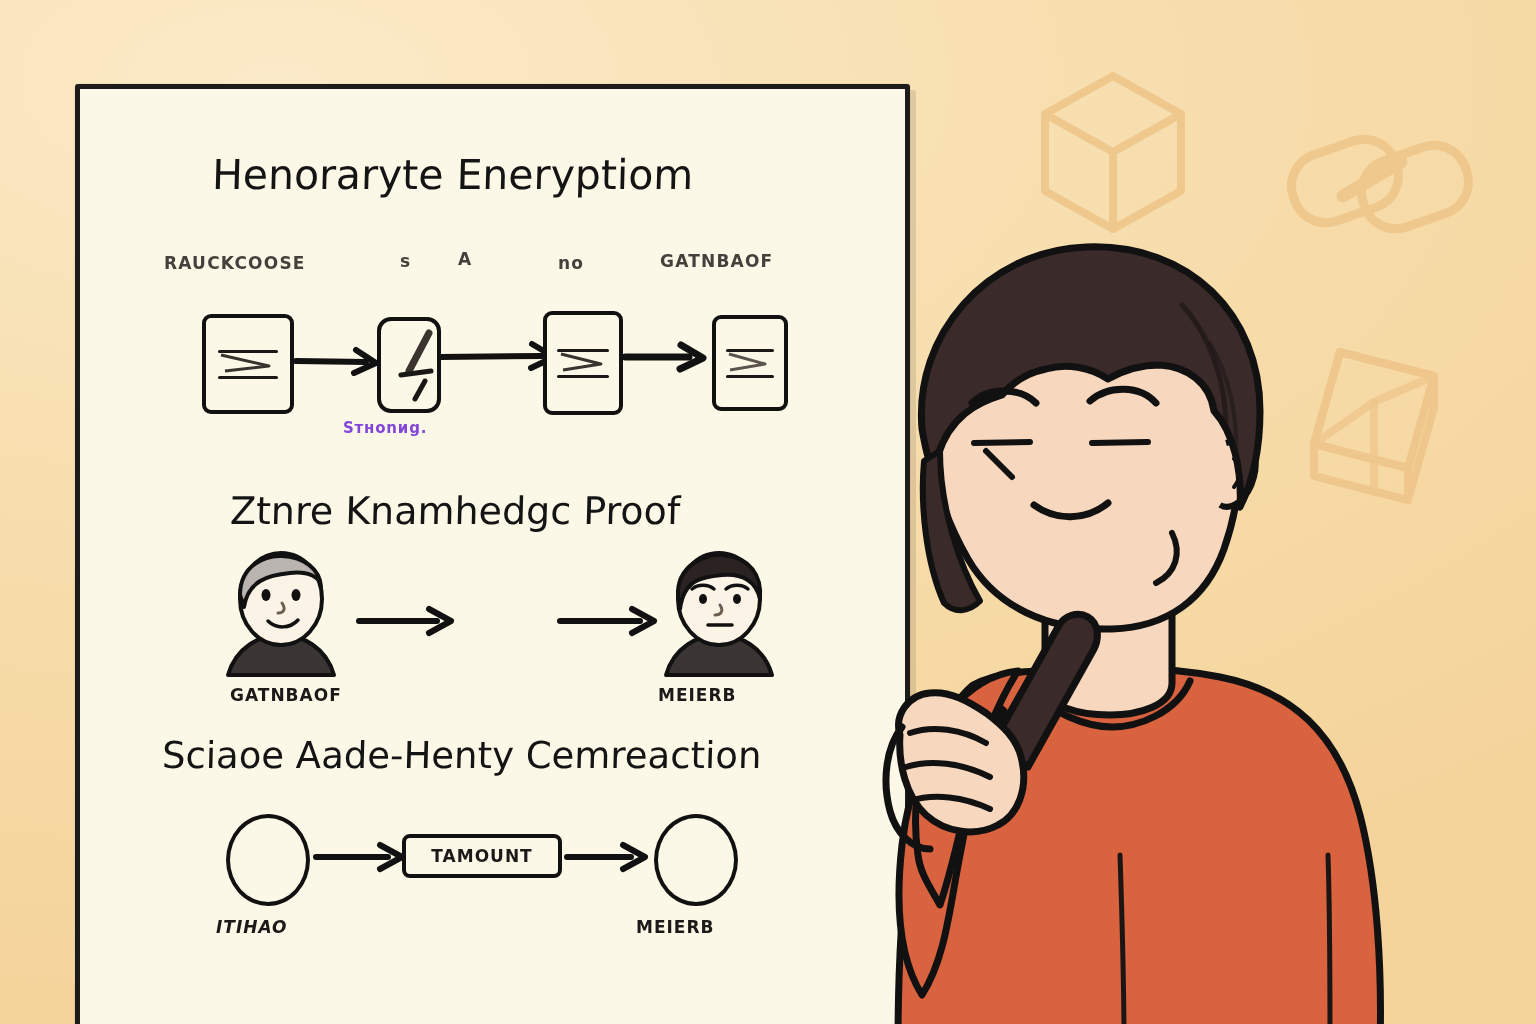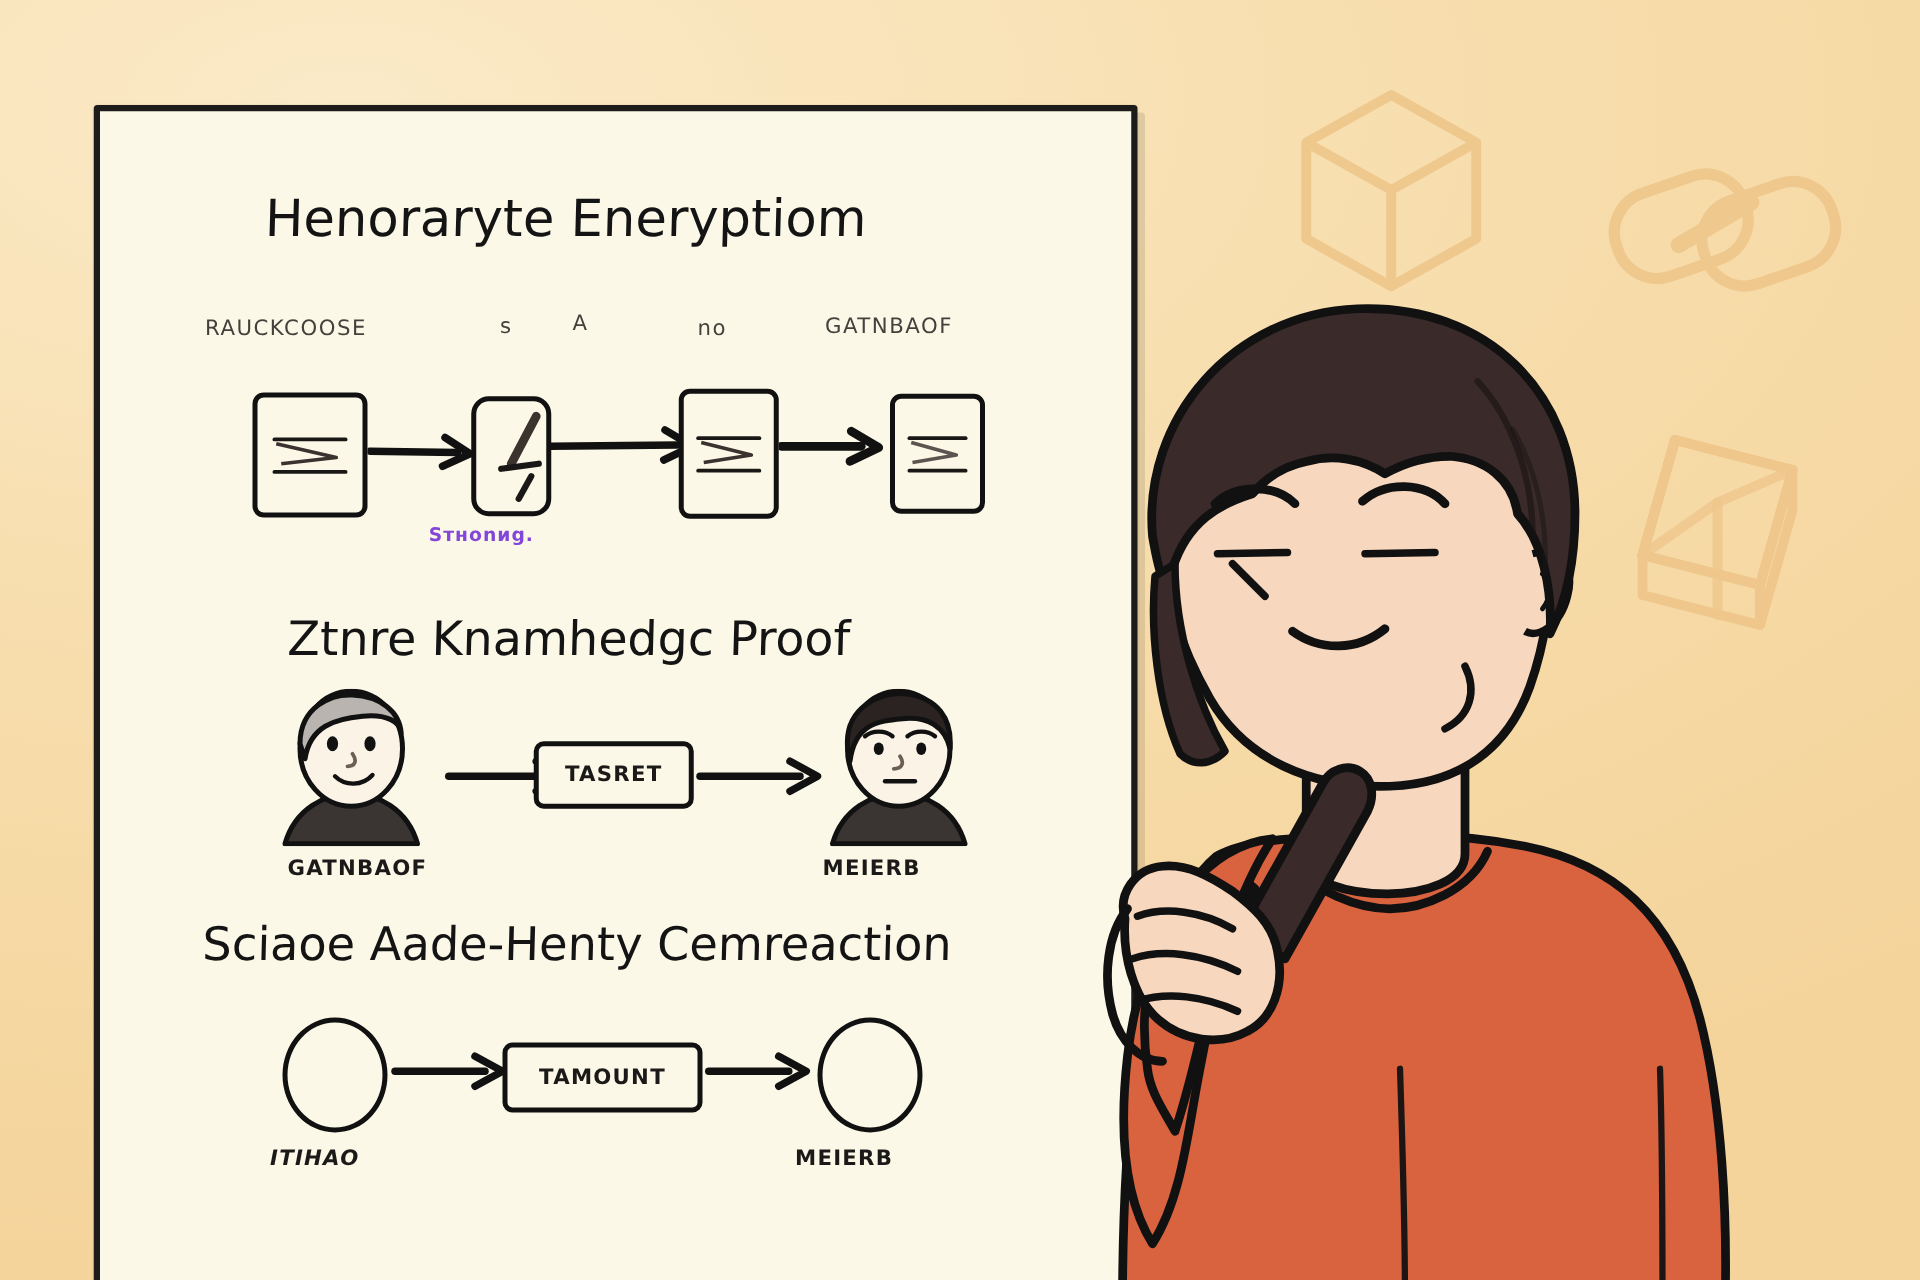--- a/index.html
+++ b/index.html
@@ -38,21 +38,21 @@
     font-size:38px;
     font-weight:400;
     color:#151415;
     white-space:nowrap;
     font-family:"DejaVu Sans", sans-serif;
     transform:skewX(-1.5deg);
   }
   .small-cap {
     position:absolute;
     font-size:17px;
-    font-weight:400;
+    font-weight:700;
     color:#2B2826;
     letter-spacing:1.2px;
     white-space:nowrap;
     opacity:.88;
     filter:blur(.35px);
   }
   .tiny-lbl {
     position:absolute;
     font-size:15px;
     font-weight:700;
@@ -241,23 +241,20 @@
       </div>
       <div class="boxlabel" style="left:150px; top:596px;">GATNBAOF</div>
 
       <div class="arrow" style="left:275px; top:512px;">
         <svg width="108" height="40" viewBox="0 0 108 40" fill="none">
           <path d="M4 20 L82 20" stroke="#121111" stroke-width="6" stroke-linecap="round"></path>
           <path d="M74 8 L96 20 L74 32" stroke="#121111" stroke-width="6" stroke-linecap="round" stroke-linejoin="round" fill="none"></path>
         </svg>
       </div>
 
-      <div class="rectnode" style="left:347px; top:504px; width:128px; height:54px;">
-        <span class="boxlabel" style="position:static;">TASRET</span>
-      </div>
 
       <div class="arrow" style="left:476px; top:512px;">
         <svg width="110" height="40" viewBox="0 0 110 40" fill="none">
           <path d="M4 20 L84 20" stroke="#121111" stroke-width="6" stroke-linecap="round"></path>
           <path d="M76 8 L98 20 L76 32" stroke="#121111" stroke-width="6" stroke-linecap="round" stroke-linejoin="round" fill="none"></path>
         </svg>
       </div>
 
       <div class="avatar" style="left:578px; top:462px;">
         <svg width="122" height="126" viewBox="0 0 122 126" fill="none">
@@ -279,21 +276,21 @@
       <div class="circlenode" style="left:146px; top:725px; width:84px; height:92px;"></div>
       <div class="boxlabel" style="left:136px; top:828px;font-style:italic;">ITIHAO</div>
 
       <div class="arrow" style="left:232px; top:748px;">
         <svg width="104" height="40" viewBox="0 0 104 40" fill="none">
           <path d="M4 20 L76 20" stroke="#121111" stroke-width="6" stroke-linecap="round"></path>
           <path d="M68 8 L90 20 L68 32" stroke="#121111" stroke-width="6" stroke-linecap="round" stroke-linejoin="round" fill="none"></path>
         </svg>
       </div>
 
-      <div class="rectnode" style="left:322px; top:745px; width:160px; height:56px;">
+      <div class="rectnode" style="left:322px; top:745px; width:160px; height:44px;">
         <span class="boxlabel" style="position:static;">TAMOUNT</span>
       </div>
 
       <div class="arrow" style="left:483px; top:748px;">
         <svg width="96" height="40" viewBox="0 0 96 40" fill="none">
           <path d="M4 20 L68 20" stroke="#121111" stroke-width="6" stroke-linecap="round"></path>
           <path d="M60 8 L82 20 L60 32" stroke="#121111" stroke-width="6" stroke-linecap="round" stroke-linejoin="round" fill="none"></path>
         </svg>
       </div>
 

